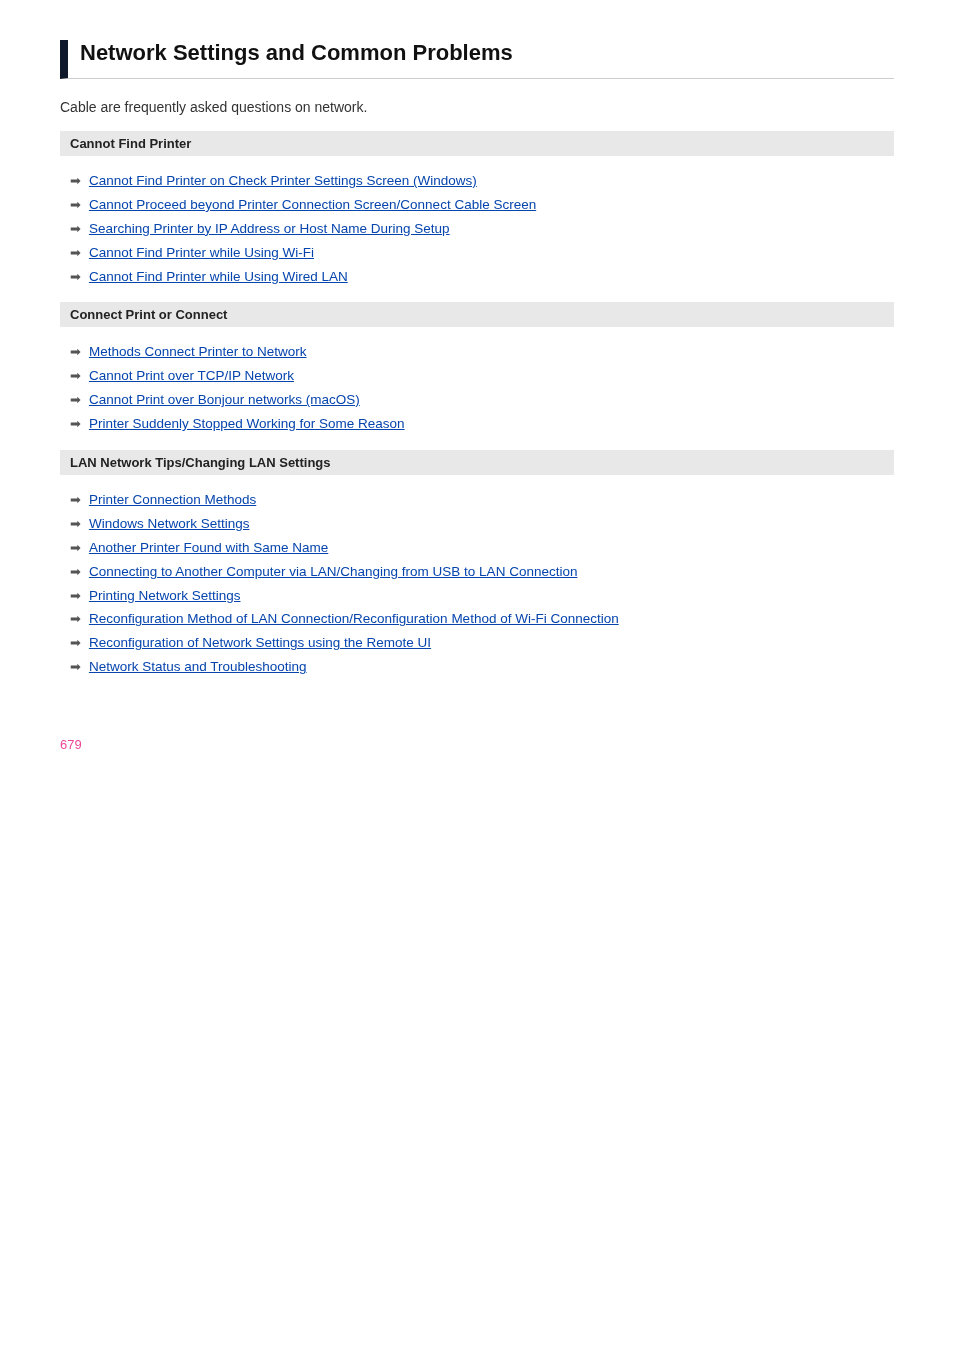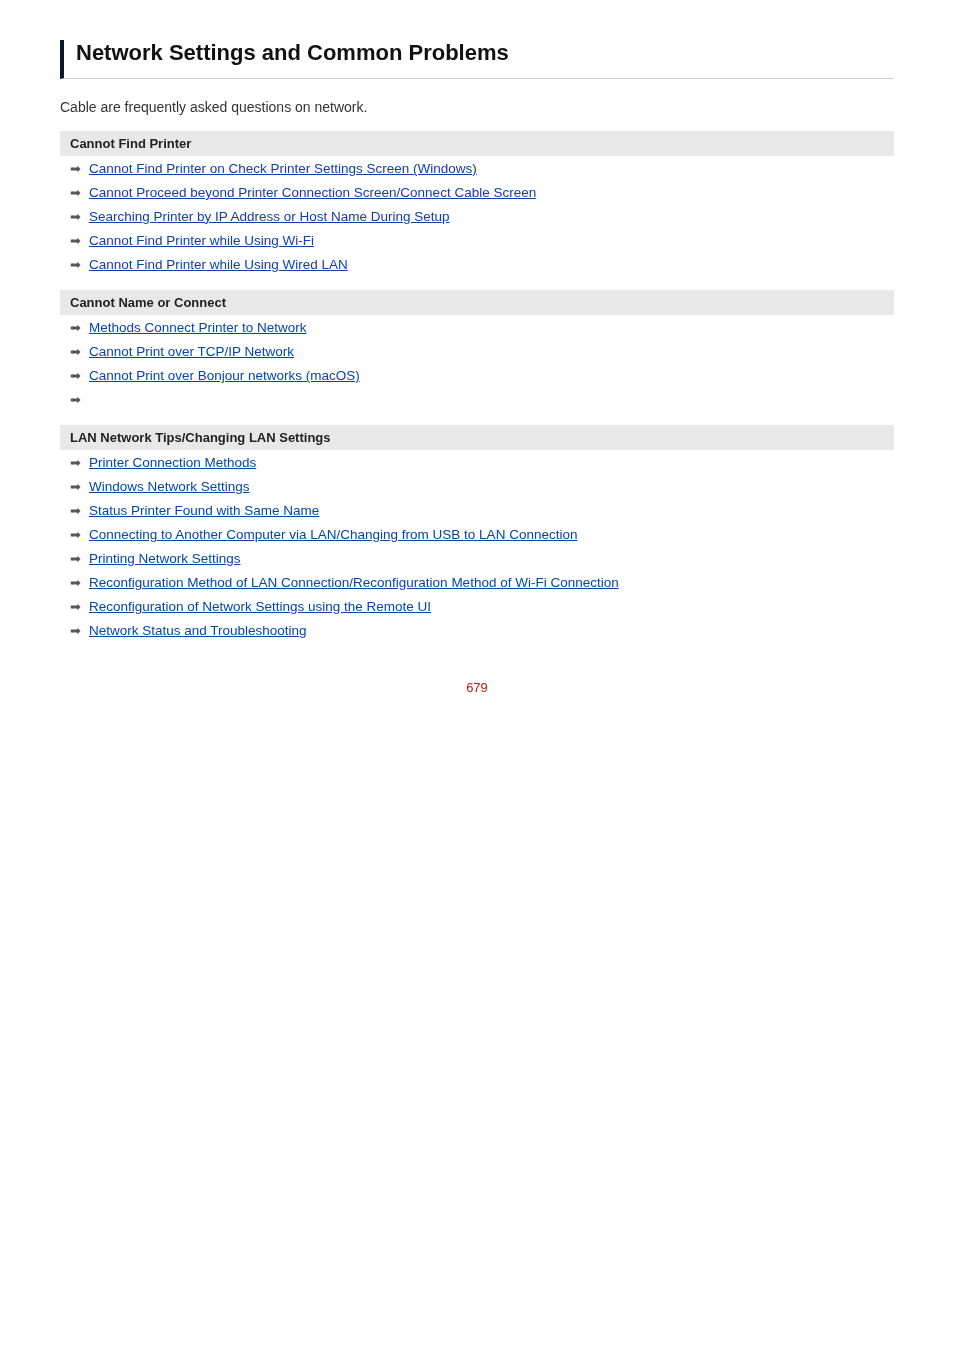--- a/index.html
+++ b/index.html
@@ -12,21 +12,21 @@
       font-family: Arial, sans-serif;
       font-size: 14px;
       color: #333;
       background: #fff;
       width: 954px;
       min-height: 1350px;
       padding: 40px 60px;
     }
 
     .page-header {
-      border-left: 4px solid #0f172a;
+      border-left: 8px solid #0f172a;
       padding-left: 12px;
       margin-bottom: 20px;
       padding-bottom: 12px;
       border-bottom: 1px solid #ccc;
     }
 
     .page-title {
       font-size: 22px;
       font-weight: bold;
       color: #111;
@@ -41,21 +41,21 @@
     .section {
       margin-bottom: 16px;
     }
 
     .section-header {
       background-color: #e8e8e8;
       padding: 5px 10px;
       font-weight: bold;
       font-size: 13px;
       color: #222;
-      margin-bottom: 4px;
+      margin-bottom: 16px;
     }
 
     .link-list {
       list-style: none;
       padding: 0;
       margin: 0 0 8px 0;
     }
 
     .link-list li {
       display: flex;
@@ -73,24 +73,23 @@
     }
 
     .link-list li a {
       color: #0645ad;
       font-size: 13.5px;
       line-height: 1.4;
       cursor: pointer;
     }
 
     .page-footer {
-      text-align: center;
-      margin-top: 40px;
+      margin-top: 60px;
       font-size: 13px;
-      color: #b91c1c;
+      color: #ec4899;
     }
   </style>
 </head>
 <body>
 
 <div class="page-header">
   <h1 class="page-title">Network Settings and Common Problems</h1>
 </div>
 
 <p class="intro-text">Cable are frequently asked questions on network.</p>
@@ -115,53 +114,54 @@
           <span class="arrow-icon">➡</span>
           <a href="#">Cannot Find Printer while Using Wi-Fi</a>
         </li>
         <li>
           <span class="arrow-icon">➡</span>
           <a href="#">Cannot Find Printer while Using Wired LAN</a>
         </li>
       </ul>
     </div>
     <div class="section">
-      <div class="section-header">Cannot Name or Connect</div>
+      <div class="section-header">Connect Print or Connect</div>
       <ul class="link-list">
         <li>
           <span class="arrow-icon">➡</span>
           <a href="#">Methods Connect Printer to Network</a>
         </li>
         <li>
           <span class="arrow-icon">➡</span>
           <a href="#">Cannot Print over TCP/IP Network</a>
         </li>
         <li>
           <span class="arrow-icon">➡</span>
           <a href="#">Cannot Print over Bonjour networks (macOS)</a>
         </li>
         <li>
           <span class="arrow-icon">➡</span>
+          <a href="#">Printer Suddenly Stopped Working for Some Reason</a>
         </li>
       </ul>
     </div>
     <div class="section">
       <div class="section-header">LAN Network Tips/Changing LAN Settings</div>
       <ul class="link-list">
         <li>
           <span class="arrow-icon">➡</span>
           <a href="#">Printer Connection Methods</a>
         </li>
         <li>
           <span class="arrow-icon">➡</span>
           <a href="#">Windows Network Settings</a>
         </li>
         <li>
           <span class="arrow-icon">➡</span>
-          <a href="#">Status Printer Found with Same Name</a>
+          <a href="#">Another Printer Found with Same Name</a>
         </li>
         <li>
           <span class="arrow-icon">➡</span>
           <a href="#">Connecting to Another Computer via LAN/Changing from USB to LAN Connection</a>
         </li>
         <li>
           <span class="arrow-icon">➡</span>
           <a href="#">Printing Network Settings</a>
         </li>
         <li>

